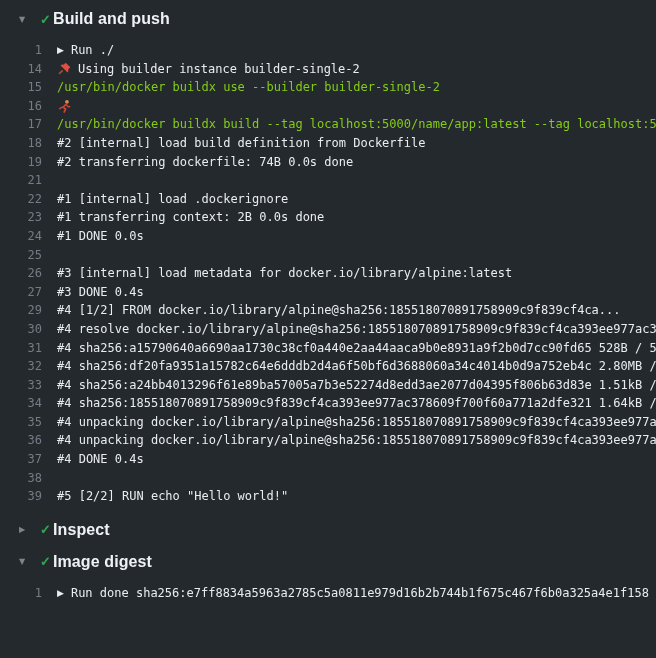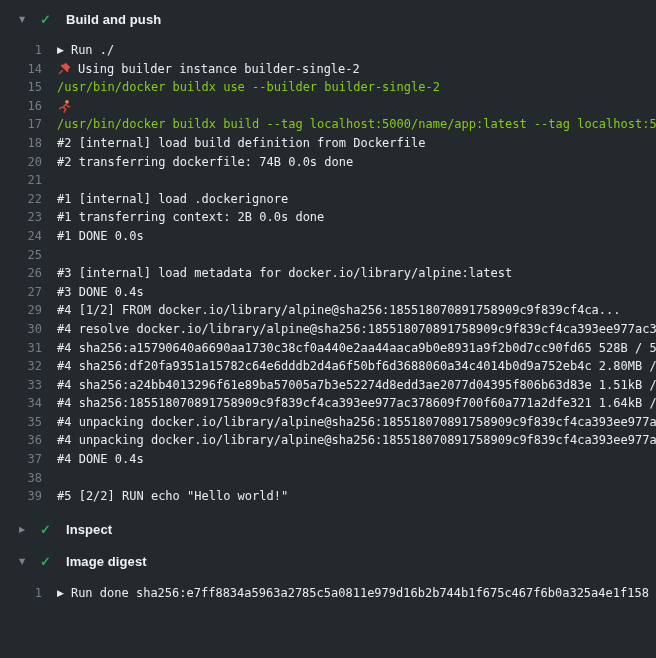--- a/index.html
+++ b/index.html
@@ -36,23 +36,22 @@
   .check {
     flex: none;
     width: 15px;
     margin-left: 10px;
     color: #2ea950;
     font-size: 13px;
     font-weight: bold;
     text-align: center;
   }
   .sec-title {
-    margin-left: 13px;
     color: #eff2f5;
-    font-size: 13px;
+    font-size: 16px;
     font-weight: 700;
     letter-spacing: 0.1px;
   }
   .log-block {
     padding: 6px 0 8px 0;
   }
   .log-block.tight { padding-bottom: 0; }
   .log-line {
     display: flex;
     height: 18.6px;
@@ -109,21 +108,21 @@
                 </svg></span><span>Using builder instance builder-single-2</span></span></div>
           <div class="log-line"><span class="lnum">15</span><span class="lcontent info"><span>/usr/bin/docker buildx use --builder builder-single-2</span></span></div>
           <div class="log-line"><span class="lnum">16</span><span class="lcontent"><span class="emoji-icon"><svg viewBox="0 0 16 16">
                   <circle cx="10.6" cy="3" r="2" fill="#d98c4a"></circle>
                   <path d="M9.6 5.6 L6.6 8.8 L9.2 10.8 L7.4 14.6" stroke="#cf4436" stroke-width="1.8" fill="none"></path>
                   <path d="M9.6 5.6 L12.2 8.4 L14.2 7.9" stroke="#cf4436" stroke-width="1.5" fill="none"></path>
                   <path d="M6.6 8.8 L4.2 9.2 L2.4 11" stroke="#cf4436" stroke-width="1.5" fill="none"></path>
                 </svg></span></span></div>
           <div class="log-line"><span class="lnum">17</span><span class="lcontent info"><span>/usr/bin/docker buildx build --tag localhost:5000/name/app:latest --tag localhost:5000/name/app:1.0.0</span></span></div>
           <div class="log-line"><span class="lnum">18</span><span class="lcontent"><span>#2 [internal] load build definition from Dockerfile</span></span></div>
-          <div class="log-line"><span class="lnum">20</span><span class="lcontent"><span>#2 transferring dockerfile: 74B 0.0s done</span></span></div>
+          <div class="log-line"><span class="lnum">19</span><span class="lcontent"><span>#2 transferring dockerfile: 74B 0.0s done</span></span></div>
           <div class="log-line"><span class="lnum">21</span><span class="lcontent"><span></span></span></div>
           <div class="log-line"><span class="lnum">22</span><span class="lcontent"><span>#1 [internal] load .dockerignore</span></span></div>
           <div class="log-line"><span class="lnum">23</span><span class="lcontent"><span>#1 transferring context: 2B 0.0s done</span></span></div>
           <div class="log-line"><span class="lnum">24</span><span class="lcontent"><span>#1 DONE 0.0s</span></span></div>
           <div class="log-line"><span class="lnum">25</span><span class="lcontent"><span></span></span></div>
           <div class="log-line"><span class="lnum">26</span><span class="lcontent"><span>#3 [internal] load metadata for docker.io/library/alpine:latest</span></span></div>
           <div class="log-line"><span class="lnum">27</span><span class="lcontent"><span>#3 DONE 0.4s</span></span></div>
           <div class="log-line"><span class="lnum">29</span><span class="lcontent"><span>#4 [1/2] FROM docker.io/library/alpine@sha256:185518070891758909c9f839cf4ca...</span></span></div>
           <div class="log-line"><span class="lnum">30</span><span class="lcontent"><span>#4 resolve docker.io/library/alpine@sha256:185518070891758909c9f839cf4ca393ee977ac378609f700f60a771a2dfe321</span></span></div>
           <div class="log-line"><span class="lnum">31</span><span class="lcontent"><span>#4 sha256:a15790640a6690aa1730c38cf0a440e2aa44aaca9b0e8931a9f2b0d7cc90fd65 528B / 528B done</span></span></div>

